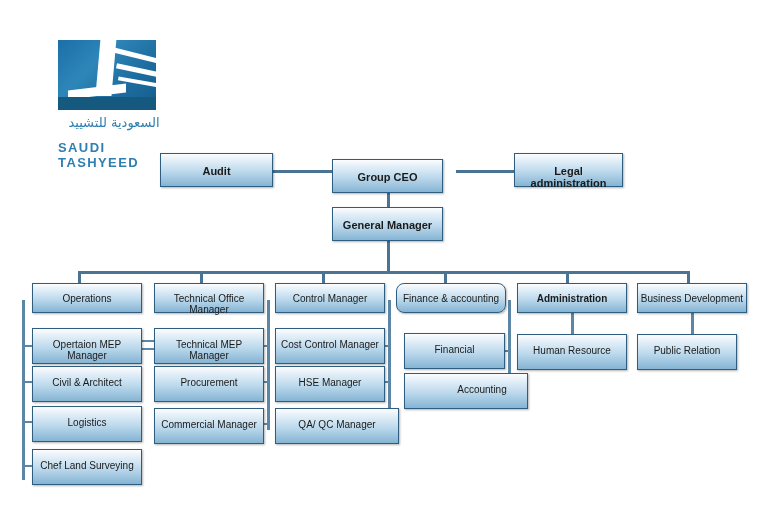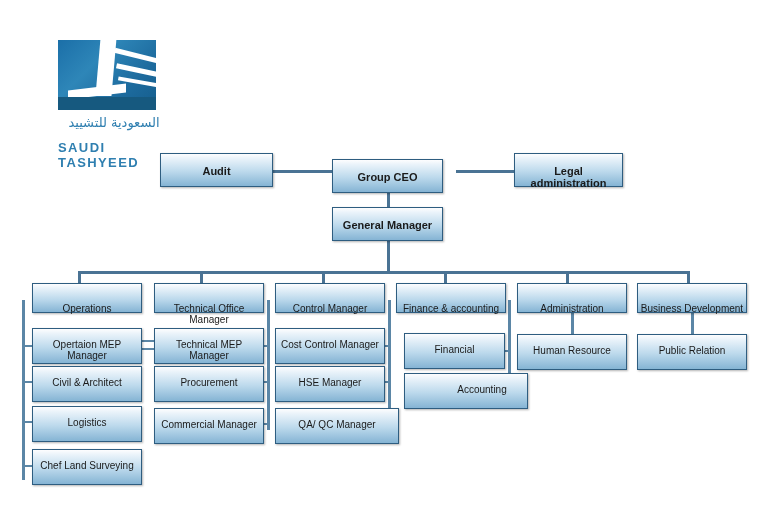--- a/index.html
+++ b/index.html
@@ -64,21 +64,21 @@
     border:1px solid #2e5d80;
     background:linear-gradient(to bottom,#fdfdfe 0%,#eaf3fa 14%,#bcd9ec 55%,#85b4d4 100%);
     display:flex;align-items:flex-start;justify-content:center;
     color:#1a1a1a;
     text-align:center;
     box-shadow:1px 1px 2px rgba(0,0,0,.30);
   }
   .node span{display:block;width:100%;}
 
   .node.lvl1{font-size:11px;font-weight:bold;padding-top:11px;}
-  .node.dept{font-size:10px;font-weight:normal;padding-top:19px;}
+  .node.dept{font-size:10px;font-weight:normal;padding-top:9px;}
   .node.sub{font-size:10px;font-weight:normal;padding-top:10px;}
 </style>
 </head>
 <body>
 
 <div id="stage">
 
   <div class="logo-wrap">
     <div class="logo-mark">
       <div class="slashA"></div>
@@ -154,24 +154,24 @@
 
   <div class="node dept" style="left:32px;top:283px;width:110px;height:30px;">
     <span>Operations</span>
   </div>
   <div class="node dept" style="left:154px;top:283px;width:110px;height:30px;">
     <span>Technical Office Manager</span>
   </div>
   <div class="node dept" style="left:275px;top:283px;width:110px;height:30px;">
     <span>Control Manager</span>
   </div>
-  <div class="node dept" style="left:396px;top:283px;width:110px;height:30px;">
+  <div class="node dept" style="left:396px;top:283px;width:110px;height:30px;border-radius:8px;">
     <span>Finance &amp; accounting</span>
   </div>
-  <div class="node dept" style="left:517px;top:283px;width:110px;height:30px;">
+  <div class="node dept" style="left:517px;top:283px;width:110px;height:30px;font-weight:bold;">
     <span>Administration</span>
   </div>
   <div class="node dept" style="left:637px;top:283px;width:110px;height:30px;">
     <span>Business Development</span>
   </div>
 
   <div class="node sub" style="left:32px;top:328px;width:110px;height:36px;">
     <span>Opertaion MEP Manager</span>
   </div>
   <div class="node sub" style="left:32px;top:406px;width:110px;height:36px;">
@@ -208,17 +208,17 @@
     <span>Financial</span>
   </div>
   <div class="node sub" style="left:404px;top:373px;width:124px;height:36px;padding-left:32px;">
     <span>Accounting</span>
   </div>
 
   <div class="node sub" style="left:517px;top:334px;width:110px;height:36px;">
     <span>Human Resource</span>
   </div>
 
-  <div class="node sub" style="left:637px;top:334px;width:110px;height:36px;">
+  <div class="node sub" style="left:637px;top:334px;width:100px;height:36px;">
     <span>Public Relation</span>
   </div>
 
 </div>
 
 </body></html>

